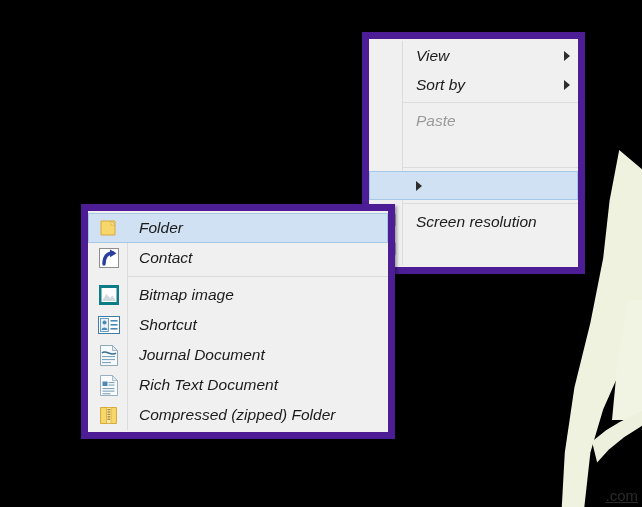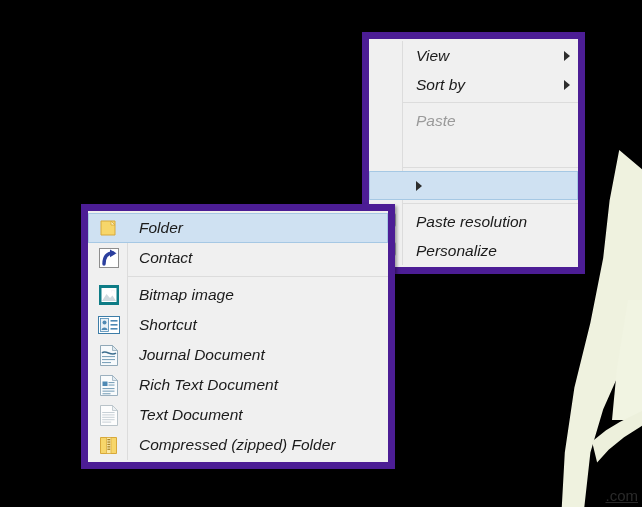--- a/index.html
+++ b/index.html
@@ -192,34 +192,33 @@
         <div class="ctx-item">
           <span class="ico">
             <svg width="22" height="20" viewBox="0 0 22 20" aria-hidden="true">
         <path d="M14 14.5 l4 3.5 h-9 l-3.4 -2.6 z" fill="#c9cfd6" stroke="#8b929a" stroke-width="0.7"></path>
         <rect x="1.2" y="1.2" width="17" height="13.6" rx="1.2" fill="#dfe4e9" stroke="#8b929a" stroke-width="1"></rect>
         <rect x="3" y="3" width="13.4" height="10" fill="#1e5fa8"></rect>
         <path d="M3 11.5 C6 8 8 12 11 7.5 C13 4.5 15 6 16.4 4.5 L16.4 13 L3 13 Z" fill="#57b0e6"></path>
         <path d="M3.6 6.4 l3 2.4 l3.6 -3.6 l3 2.6" fill="none" stroke="#cfe8a0" stroke-width="1.1"></path>
       </svg>
           </span>
-          <span class="lbl">Paste resolution</span>
+          <span class="lbl">Screen resolution</span>
         </div>
         <div class="ctx-item">
           <span class="ico">
             <svg width="22" height="20" viewBox="0 0 22 20" aria-hidden="true">
         <path d="M14 14.5 l4 3.5 h-9 l-3.4 -2.6 z" fill="#c9cfd6" stroke="#8b929a" stroke-width="0.7"></path>
         <rect x="1.2" y="1.2" width="17" height="13.6" rx="1.2" fill="#dfe4e9" stroke="#8b929a" stroke-width="1"></rect>
         <rect x="3" y="3" width="13.4" height="10" fill="#2f7f2a"></rect>
         <path d="M3 12 C6 9 8 12.5 11 8 C13 5 15 6.5 16.4 5 L16.4 13 L3 13 Z" fill="#6bbf3a"></path>
         <circle cx="6.6" cy="6.2" r="2.1" fill="#e8f3c4"></circle>
         <path d="M9.5 4.6 l4.5 1.4 l-4 2 z" fill="#1b4b9e"></path>
       </svg>
           </span>
-          <span class="lbl">Personalize</span>
         </div>
       </div>
   </div>
 
   <div class="ctx-menu" id="sub-menu">
     <div class="ctx-gutter"></div>
     <div id="sub-menu-items">
         <div class="ctx-item selected">
           <span class="ico">
             <svg width="20" height="20" viewBox="0 0 20 20" aria-hidden="true">
@@ -286,36 +285,20 @@
         <path d="M13.5 1.5 l5 5 h-5 z" fill="#e3ecf2" stroke="#9bb0bf" stroke-width="0.8"></path>
         <rect x="3.5" y="7.5" width="5" height="4.5" fill="#4e89b4"></rect>
         <rect x="9.5" y="8" width="6" height="1.1" fill="#7ea3bb"></rect>
         <rect x="9.5" y="10.5" width="6" height="1.1" fill="#7ea3bb"></rect>
         <rect x="3.5" y="14" width="12" height="1.1" fill="#7ea3bb"></rect>
         <rect x="3.5" y="16.6" width="12" height="1.1" fill="#7ea3bb"></rect>
         <rect x="3.5" y="19.2" width="8" height="1.1" fill="#7ea3bb"></rect>
       </svg>
           </span>
           <span class="lbl">Rich Text Document</span>
-        </div>
-        <div class="ctx-item">
-          <span class="ico">
-            <svg width="20" height="23" viewBox="0 0 20 23" aria-hidden="true">
-        <path d="M1.5 1.5 h12 l5 5 v15 h-17 z" fill="#fdfdfd" stroke="#b9c3c9" stroke-width="1"></path>
-        <path d="M13.5 1.5 l5 5 h-5 z" fill="#eef1f3" stroke="#b9c3c9" stroke-width="0.8"></path>
-        <g fill="#c7d0d6">
-          <rect x="3.2" y="8" width="12.4" height="1"></rect>
-          <rect x="3.2" y="10.4" width="12.4" height="1"></rect>
-          <rect x="3.2" y="12.8" width="12.4" height="1"></rect>
-          <rect x="3.2" y="15.2" width="12.4" height="1"></rect>
-          <rect x="3.2" y="17.6" width="9" height="1"></rect>
-        </g>
-      </svg>
-          </span>
-          <span class="lbl">Text Document</span>
         </div>
         <div class="ctx-item">
           <span class="ico">
             <svg width="20" height="21" viewBox="0 0 20 21" aria-hidden="true">
         <path d="M1.5 2.5 h10 l0 0 h6 v16 h-16 z" fill="#f7d66a" stroke="#d8a93b" stroke-width="1"></path>
         <rect x="7.6" y="2.5" width="4.4" height="16" fill="#fbe9a8" stroke="#d8a93b" stroke-width="0.7"></rect>
         <g fill="#a8842a">
           <rect x="8.4" y="4" width="2.8" height="1.3"></rect>
           <rect x="8.4" y="6.4" width="2.8" height="1.3"></rect>
           <rect x="8.4" y="8.8" width="2.8" height="1.3"></rect>

